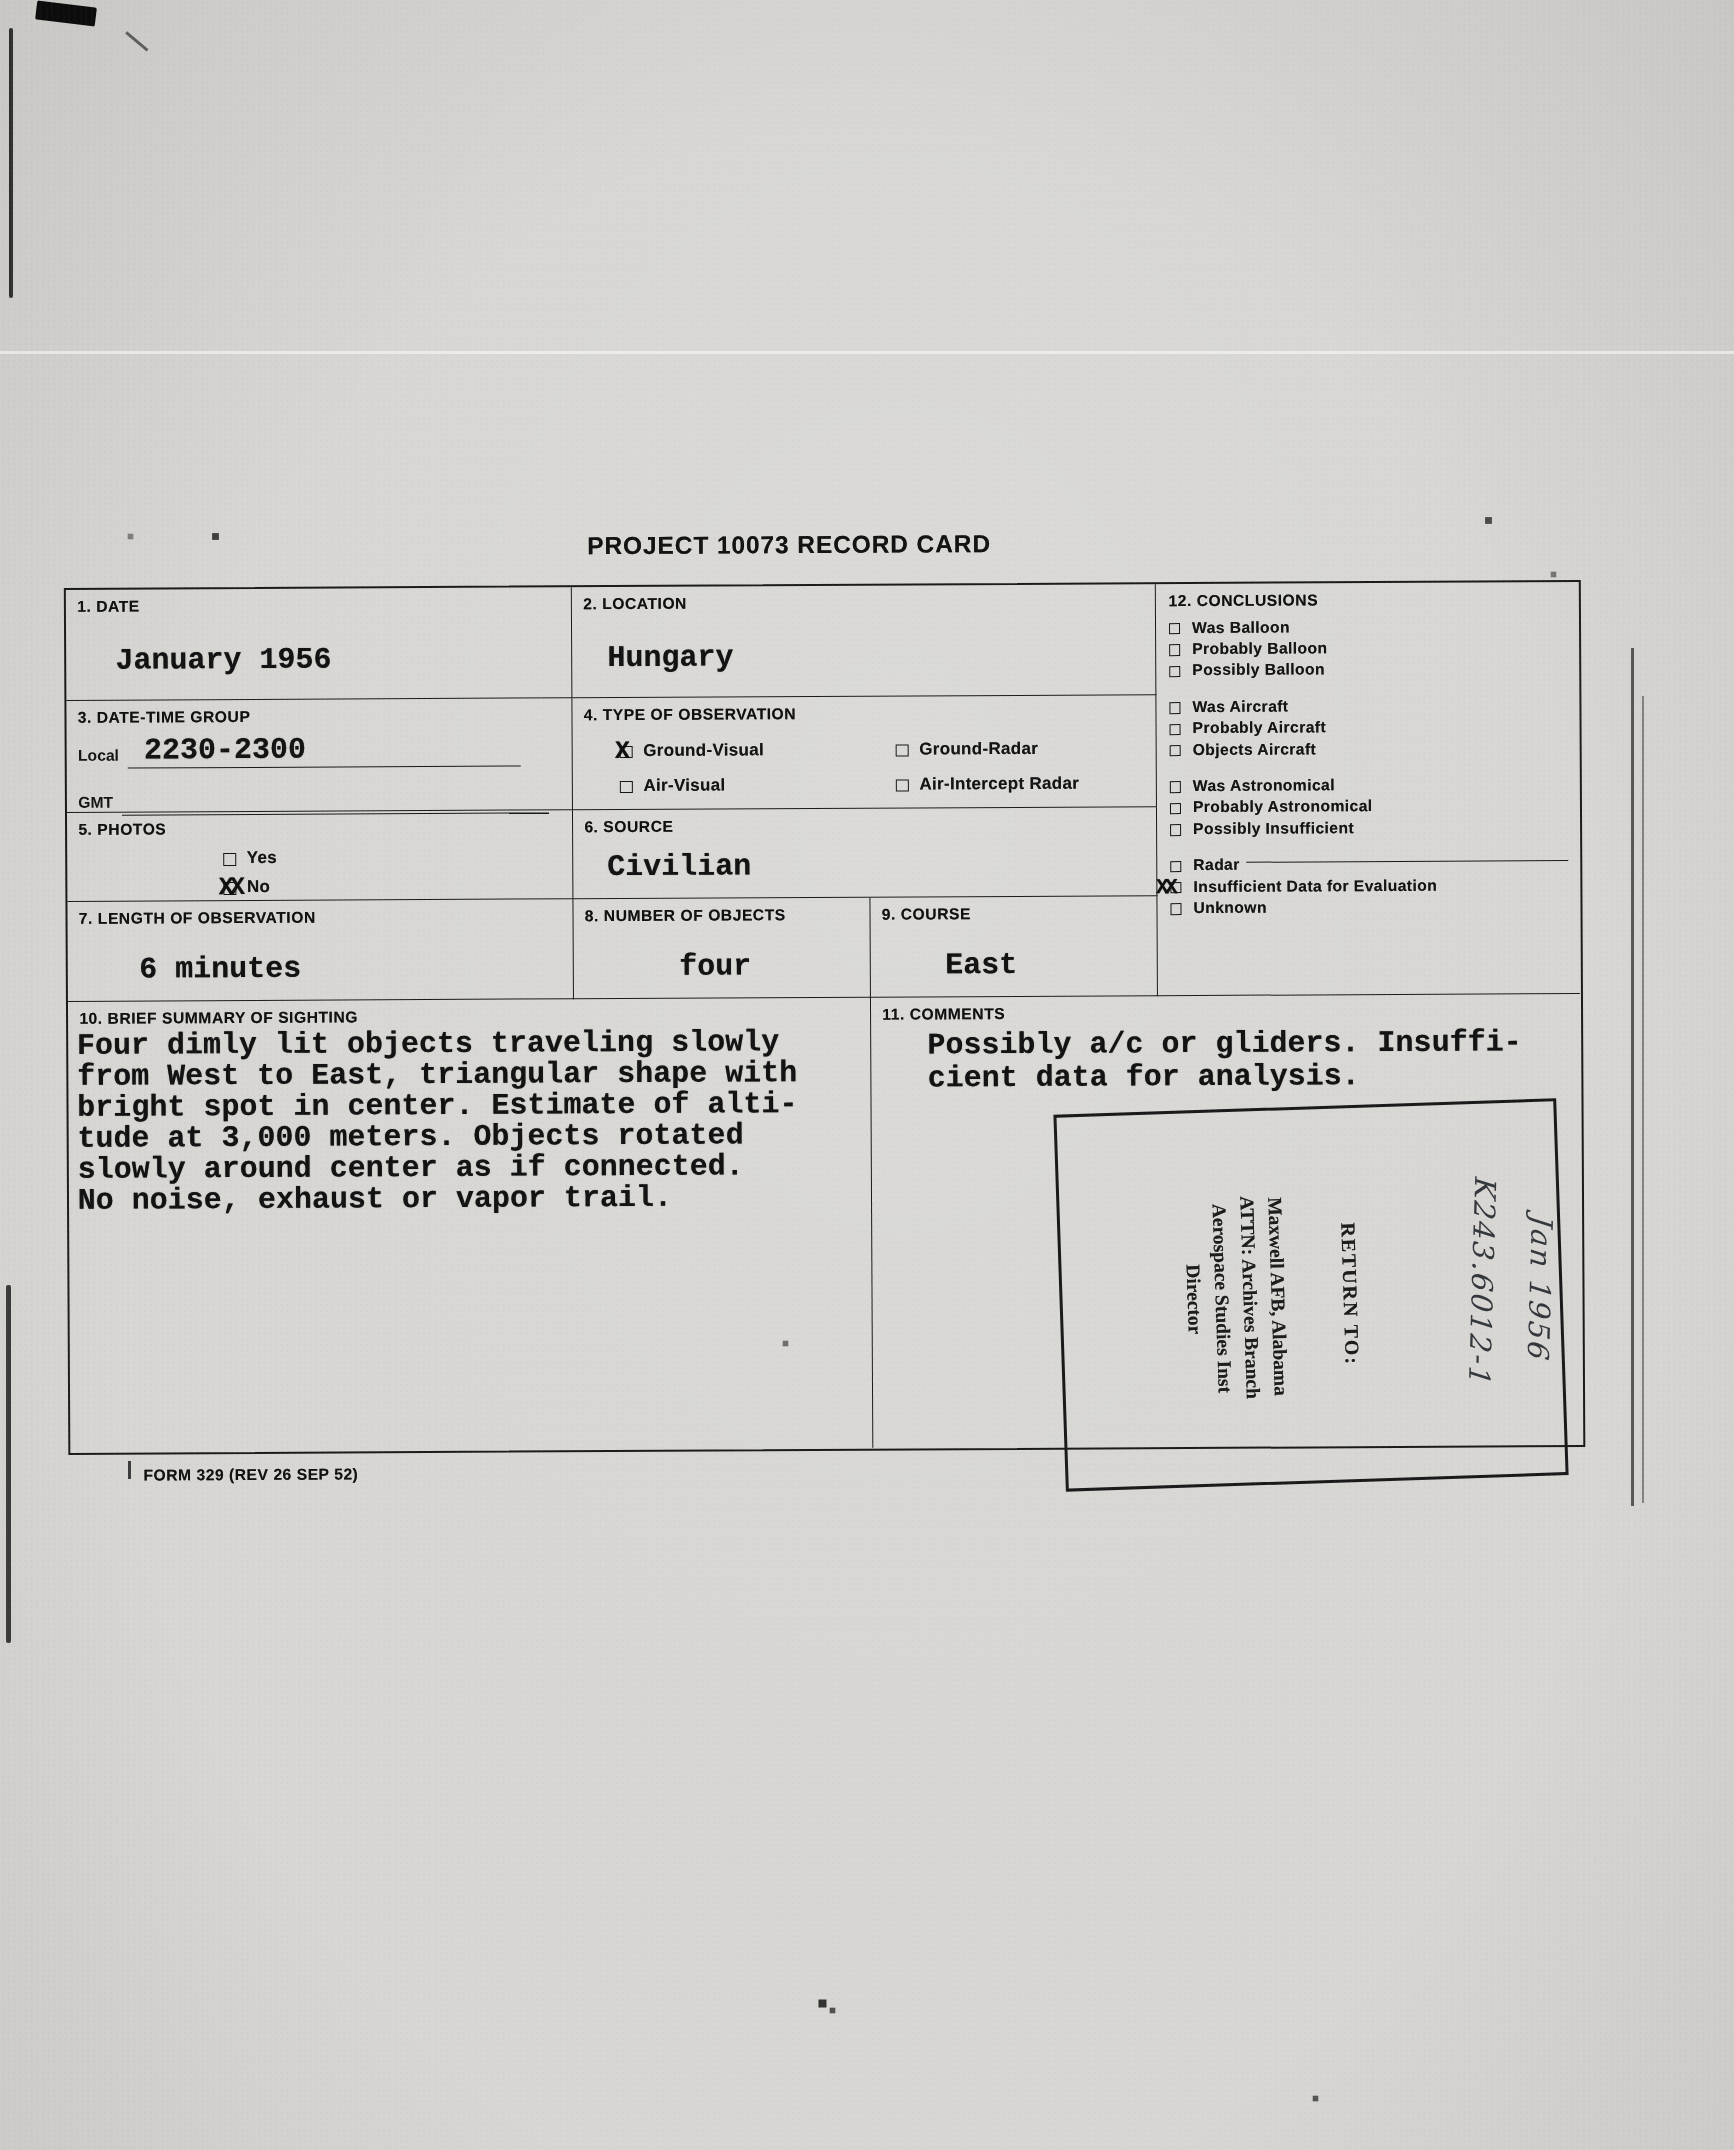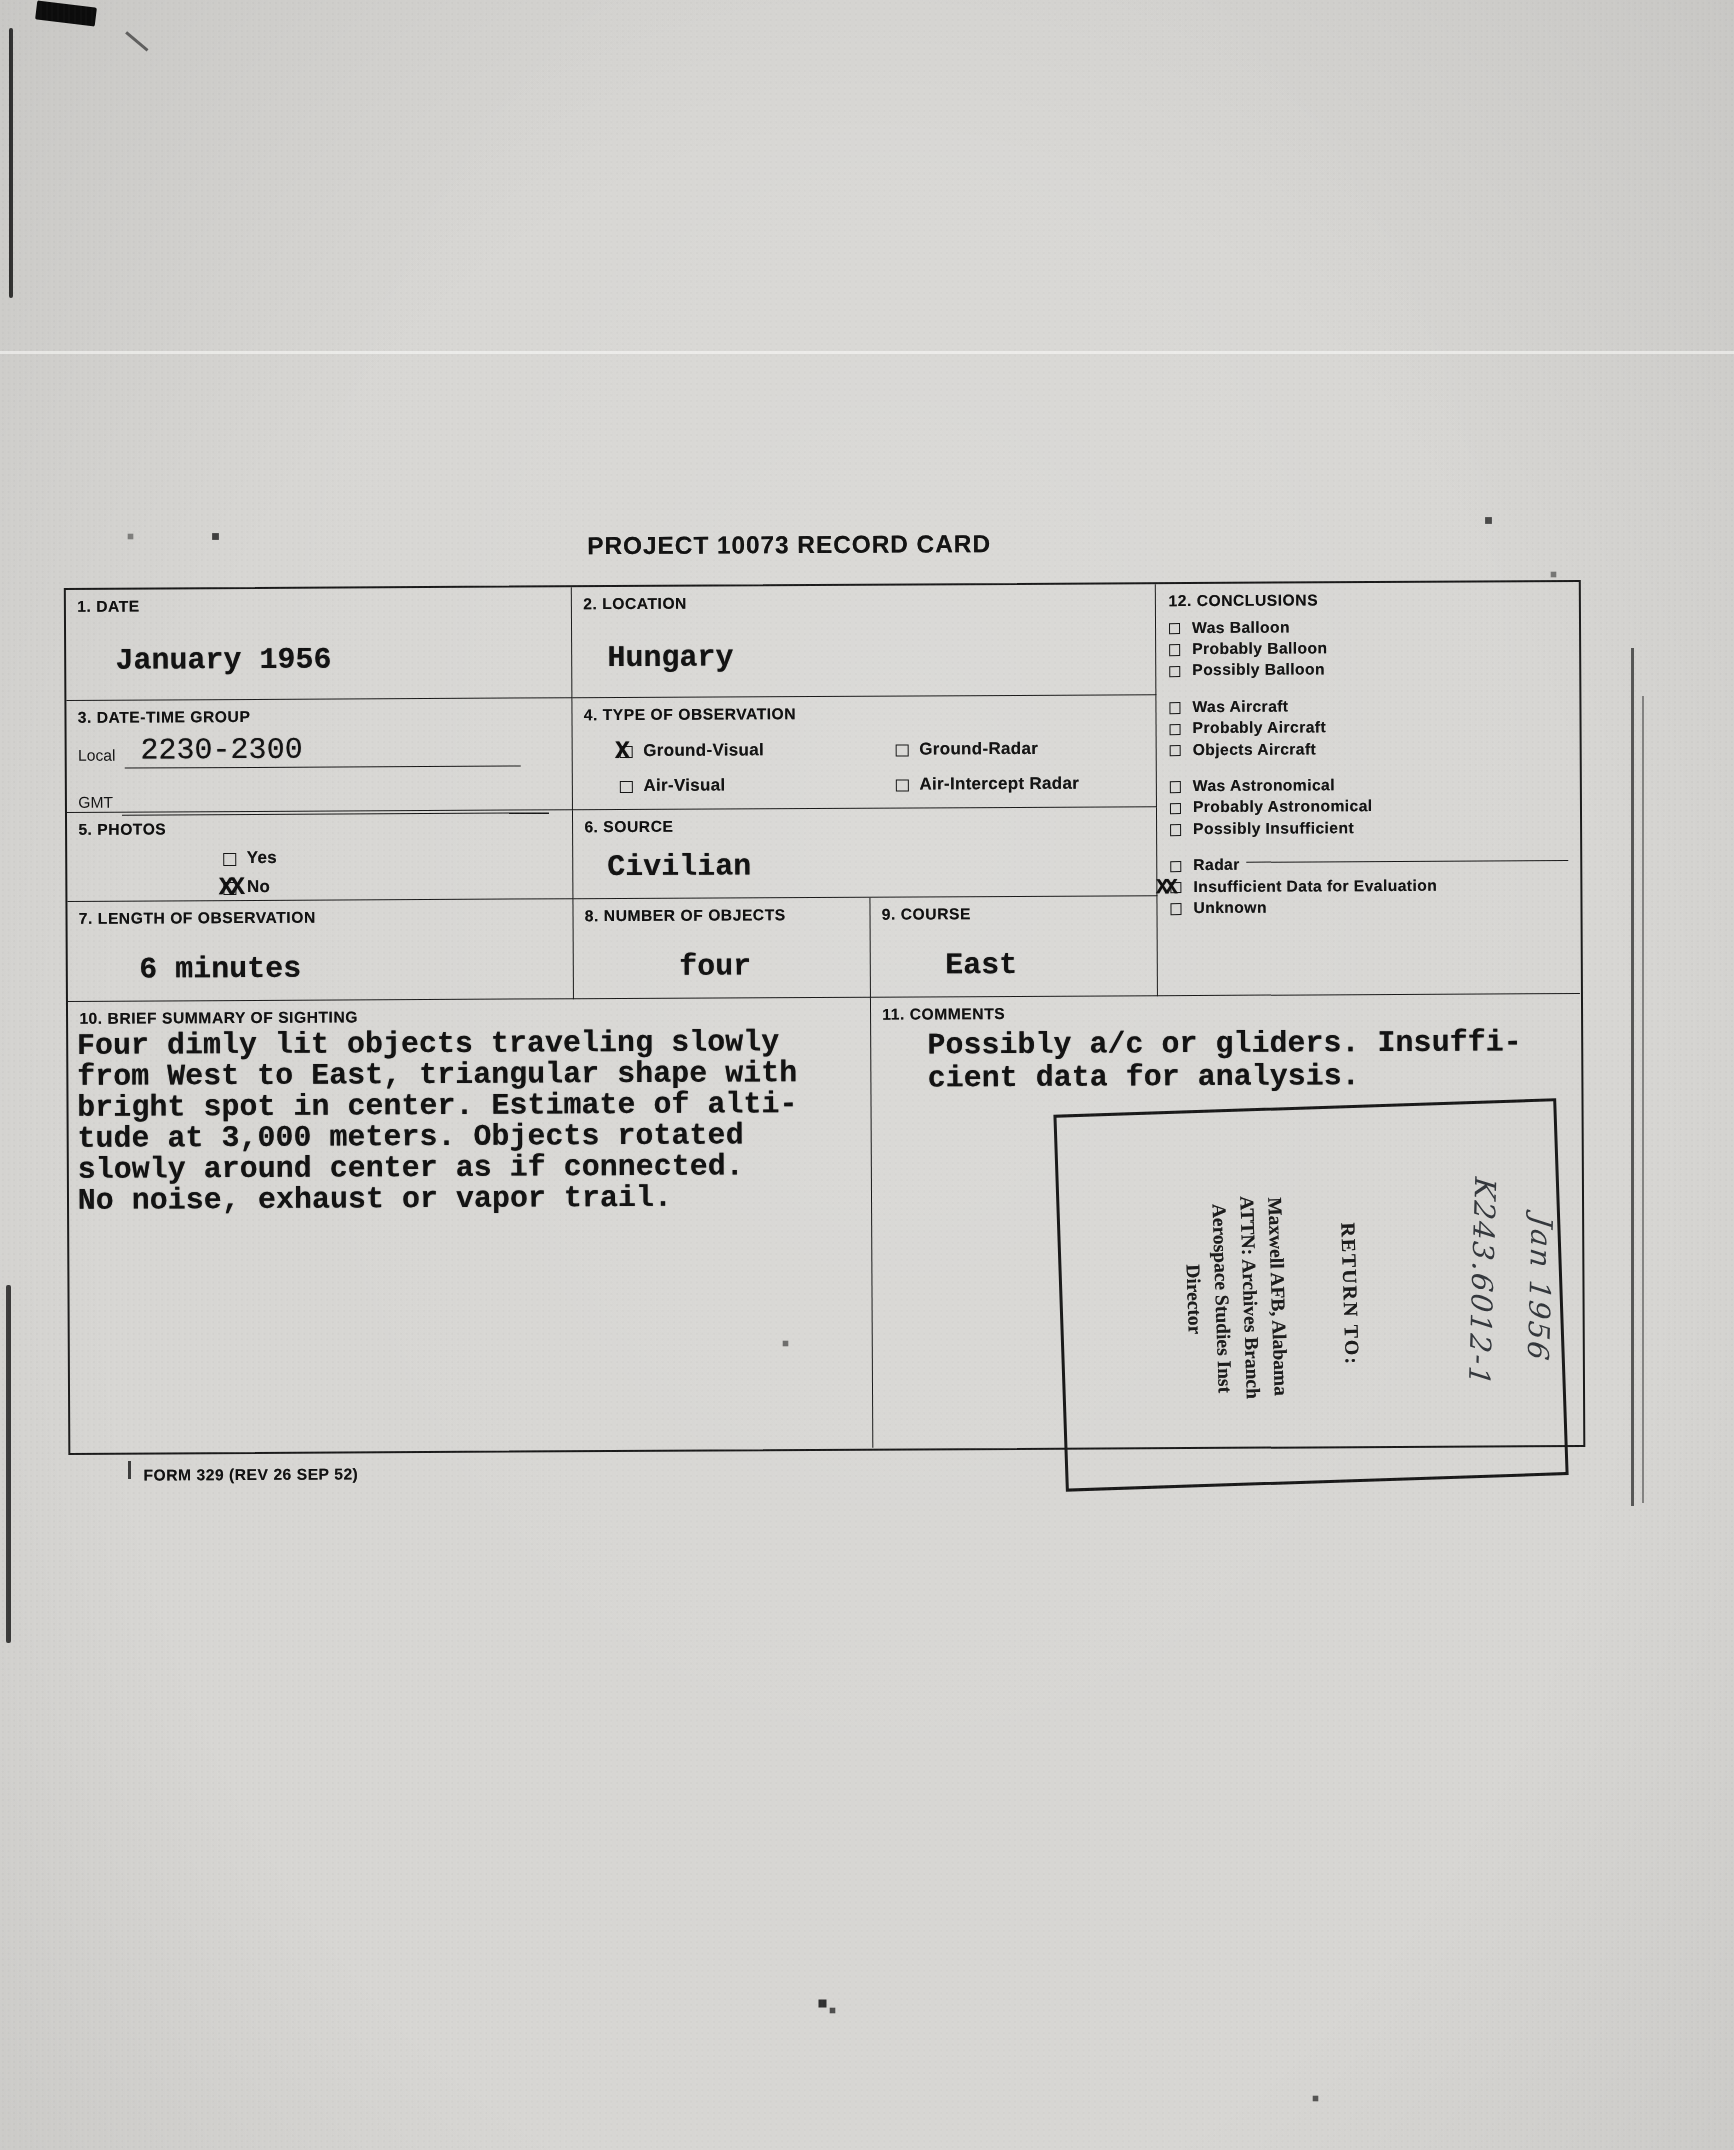--- a/index.html
+++ b/index.html
@@ -94,25 +94,25 @@
 
   .v-date { margin:28px 0 0 38px; }
   .v-loc { margin:28px 0 0 24px; }
   .v-source { margin:14px 0 0 22.6px; }
   .v-length { margin:25px 0 0 60px; }
   .v-number { margin:25px 0 0 94px; }
   .v-course { margin:25px 0 0 63px; }
 
   
   .sub-row { display:flex; align-items:flex-end; margin-top:7.5px; }
-  .sublbl { font-size:15.7px; font-weight:400; margin-right:8.8px; padding-bottom:3.8px; }
+  .sublbl { font-size:15.7px; font-weight:700; margin-right:8.8px; padding-bottom:3.8px; }
   .sub-line { flex:1; border-bottom:1.9px solid #181818; min-height:33px; display:flex; align-items:flex-end; }
   .local-line { margin-right:40px; }
   .gmt-line { margin-right:11.3px; }
-  .sub-val { font-family:"Liberation Mono","DejaVu Sans Mono",monospace; font-weight:400; font-size:30px; padding:0 0 0 16.3px; text-shadow:0 0 0.9px rgba(10,10,10,0.6); }
+  .sub-val { font-family:"Liberation Mono","DejaVu Sans Mono",monospace; font-weight:700; font-size:30px; padding:0 0 0 16.3px; text-shadow:0 0 0.9px rgba(10,10,10,0.6); }
   .gmt-row { margin-top:12.6px; }
 
   
   .opt { display:flex; align-items:center; white-space:nowrap; }
   .cbwrap { position:relative; display:inline-block; width:10.7px; height:10.7px; margin-right:12.6px; flex:none; }
   .cb { display:block; width:10.7px; height:10.7px; border:1.9px solid #141414; box-sizing:content-box; }
   .mark {
     position:absolute; left:-5px; top:-8.8px;
     font-family:"Liberation Mono","DejaVu Sans Mono",monospace;
     font-weight:700; font-size:25px; letter-spacing:-3.8px; color:#101010;

